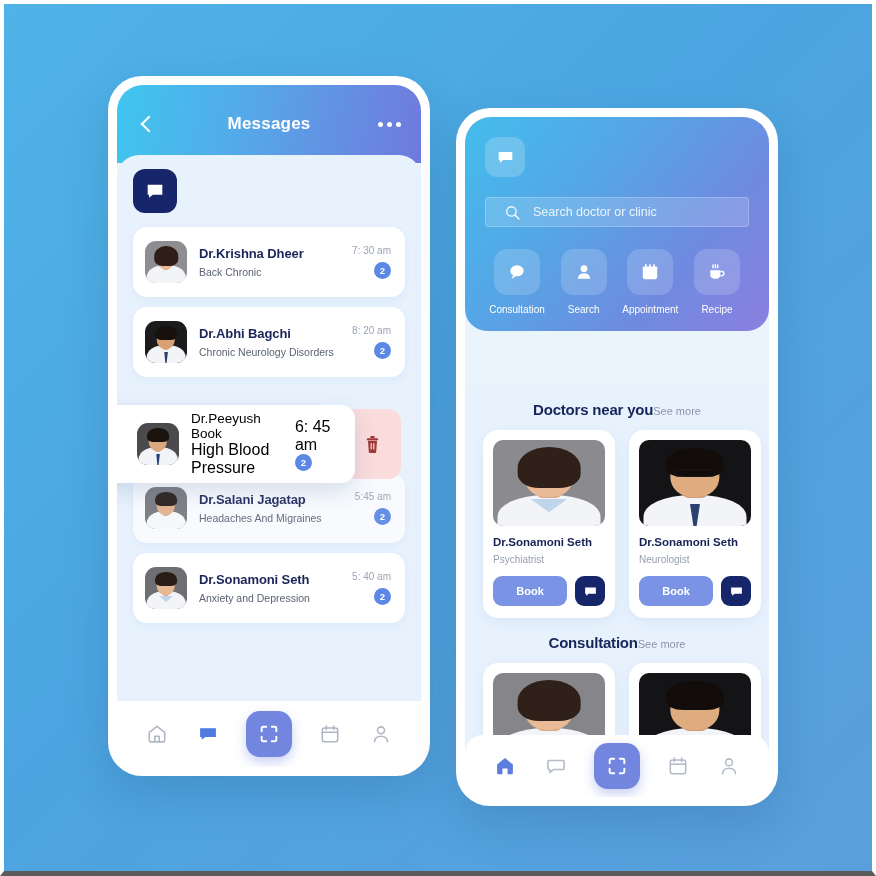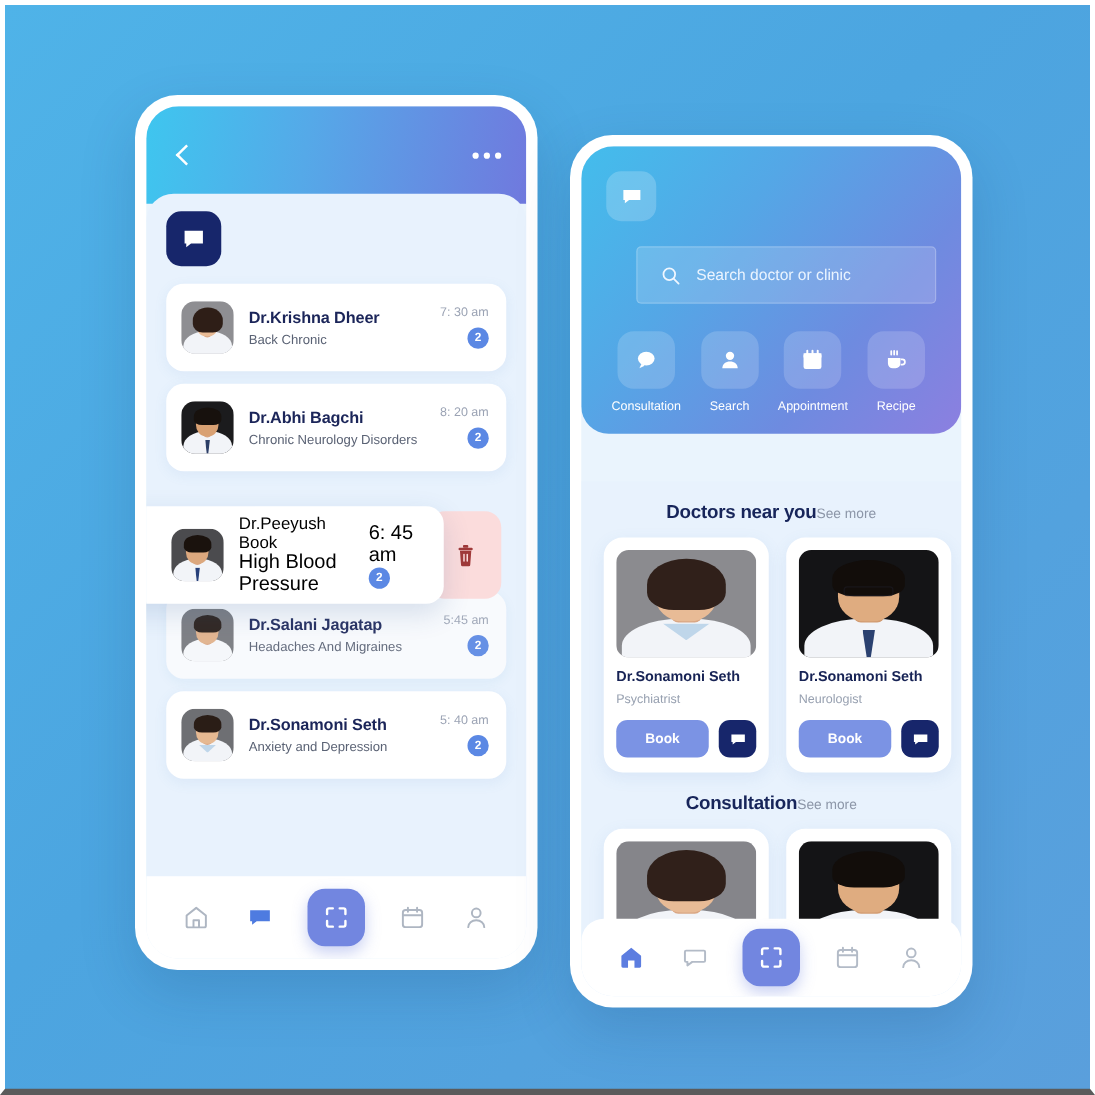--- a/index.html
+++ b/index.html
@@ -141,23 +141,23 @@
   }
   .hero-top { display: flex; justify-content: space-between; align-items: flex-start; }
   .greet { color: #fff; font-size: 14.5px; font-weight: bold; letter-spacing: .1px; }
   .greet2 { color: #fff; font-size: 13.5px; font-weight: bold; margin-top: 6px; }
   .hero-chat {
     width: 40px; height: 40px; border-radius: 12px;
     background: rgba(255,255,255,.20);
     display: flex; align-items: center; justify-content: center;
   }
   .hero-search {
-    margin-top: 20px; height: 46px; border-radius: 4px;
+    margin-top: 20px; height: 30px; border-radius: 4px;
     background: rgba(255,255,255,.16); border: 1px solid rgba(255,255,255,.22);
-    display: flex; align-items: center; gap: 12px; padding: 0 18px; margin-left: 24px;
+    display: flex; align-items: center; gap: 12px; padding: 0 18px;
   }
   .hero-search .ph { color: #EAF4FF; font-size: 12.5px; }
   .quick { display: flex; justify-content: space-between; margin-top: 22px; }
   .quick-item { display: flex; flex-direction: column; align-items: center; width: 64px; }
   .quick-tile {
     width: 46px; height: 46px; border-radius: 13px;
     background: rgba(255,255,255,.17);
     display: flex; align-items: center; justify-content: center;
   }
   .quick-lbl { color: #fff; font-size: 10px; margin-top: 9px; white-space: nowrap; }
@@ -240,20 +240,21 @@
 </head>
 <body>
 
 <div class="canvas">
 
   <div class="phone" id="phone-left">
     <div class="screen">
 
       <div class="msg-header">
         <div class="chev-back"></div>
+        <div class="title">Messages</div>
         <div class="dots">
             <i></i>
             <i></i>
             <i></i>
           </div>
       </div>
 
       <div class="msg-body">
 
         <div class="search-row">

